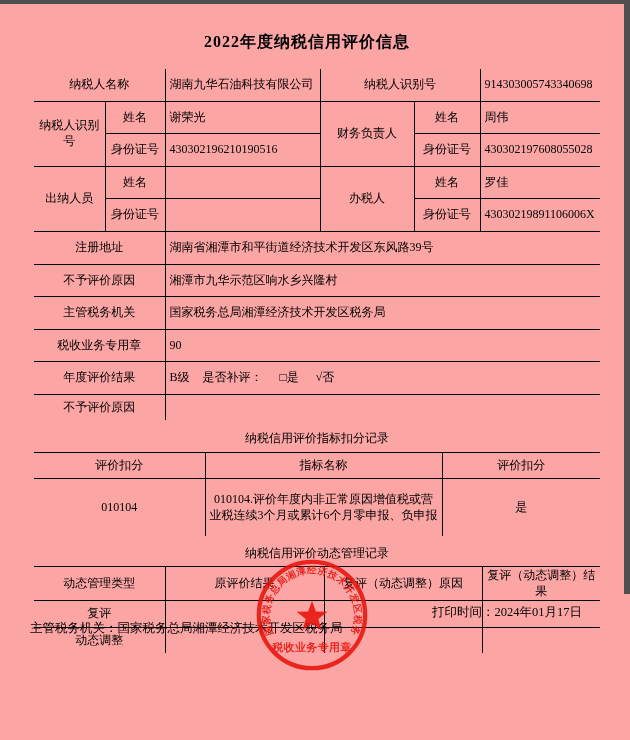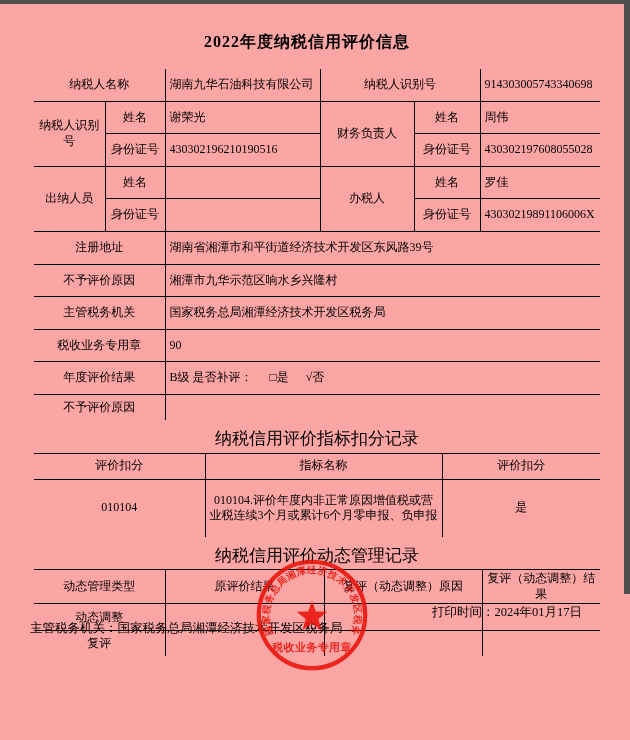--- a/index.html
+++ b/index.html
@@ -42,29 +42,29 @@
   td {
     border: 1.5px solid #000;
     overflow: hidden;
     line-height: 1.3;
   }
   table { border: 4px solid #fca5a5; }
   td.lbl { text-align: center; padding: 1px 2px; }
   td.val { text-align: left; padding: 8px 4px; }
   td.ctr { text-align: center; padding: 2px 4px; }
   td.sect {
-    text-align: center; font-size: 17px; padding: 2px;
+    text-align: center; font-size: 12px; padding: 2px;
   }
   tr.h34 { height: 34px; }
   tr.h28 { height: 28px; }
   tr.h26 { height: 26px; }
   tr.h58 { height: 60px; }
   tr.h27 { height: 27px; }
   .opt { margin-right: 14px; }
-  .opt-grade { }
+  .opt-grade { margin-right: 10px; }
   .footer-row {
     position: absolute; top: 604px; left: 0; width: 630px;
     font-size: 12.5px;
   }
   .footer-authority { position: absolute; left: 30px; top: 16px; }
   .footer-print { position: absolute; left: 432px; top: 0; }
   .seal {
     position: absolute; left: 255px; top: 558px;
     width: 114px; height: 114px;
     opacity: 0.88;
@@ -194,27 +194,27 @@
           <tr class="h26">
         <td class="sect" colspan="4">纳税信用评价动态管理记录</td>
       </tr>
       <tr class="h28">
         <td class="lbl">动态管理类型</td>
         <td class="lbl">原评价结果</td>
         <td class="lbl">复评（动态调整）原因</td>
         <td class="lbl">复评（动态调整）结果</td>
       </tr>
       <tr class="h27">
+        <td class="lbl">复评</td>
+        <td class="val"></td>
+        <td class="val"></td>
+        <td class="val"></td>
+      </tr>
+      <tr class="h27">
         <td class="lbl">动态调整</td>
-        <td class="val"></td>
-        <td class="val"></td>
-        <td class="val"></td>
-      </tr>
-      <tr class="h27">
-        <td class="lbl">复评</td>
         <td class="val"></td>
         <td class="val"></td>
         <td class="val"></td>
       </tr>
     </tbody>
       </table>
 
   </div>
 
   <div class="footer-row">

